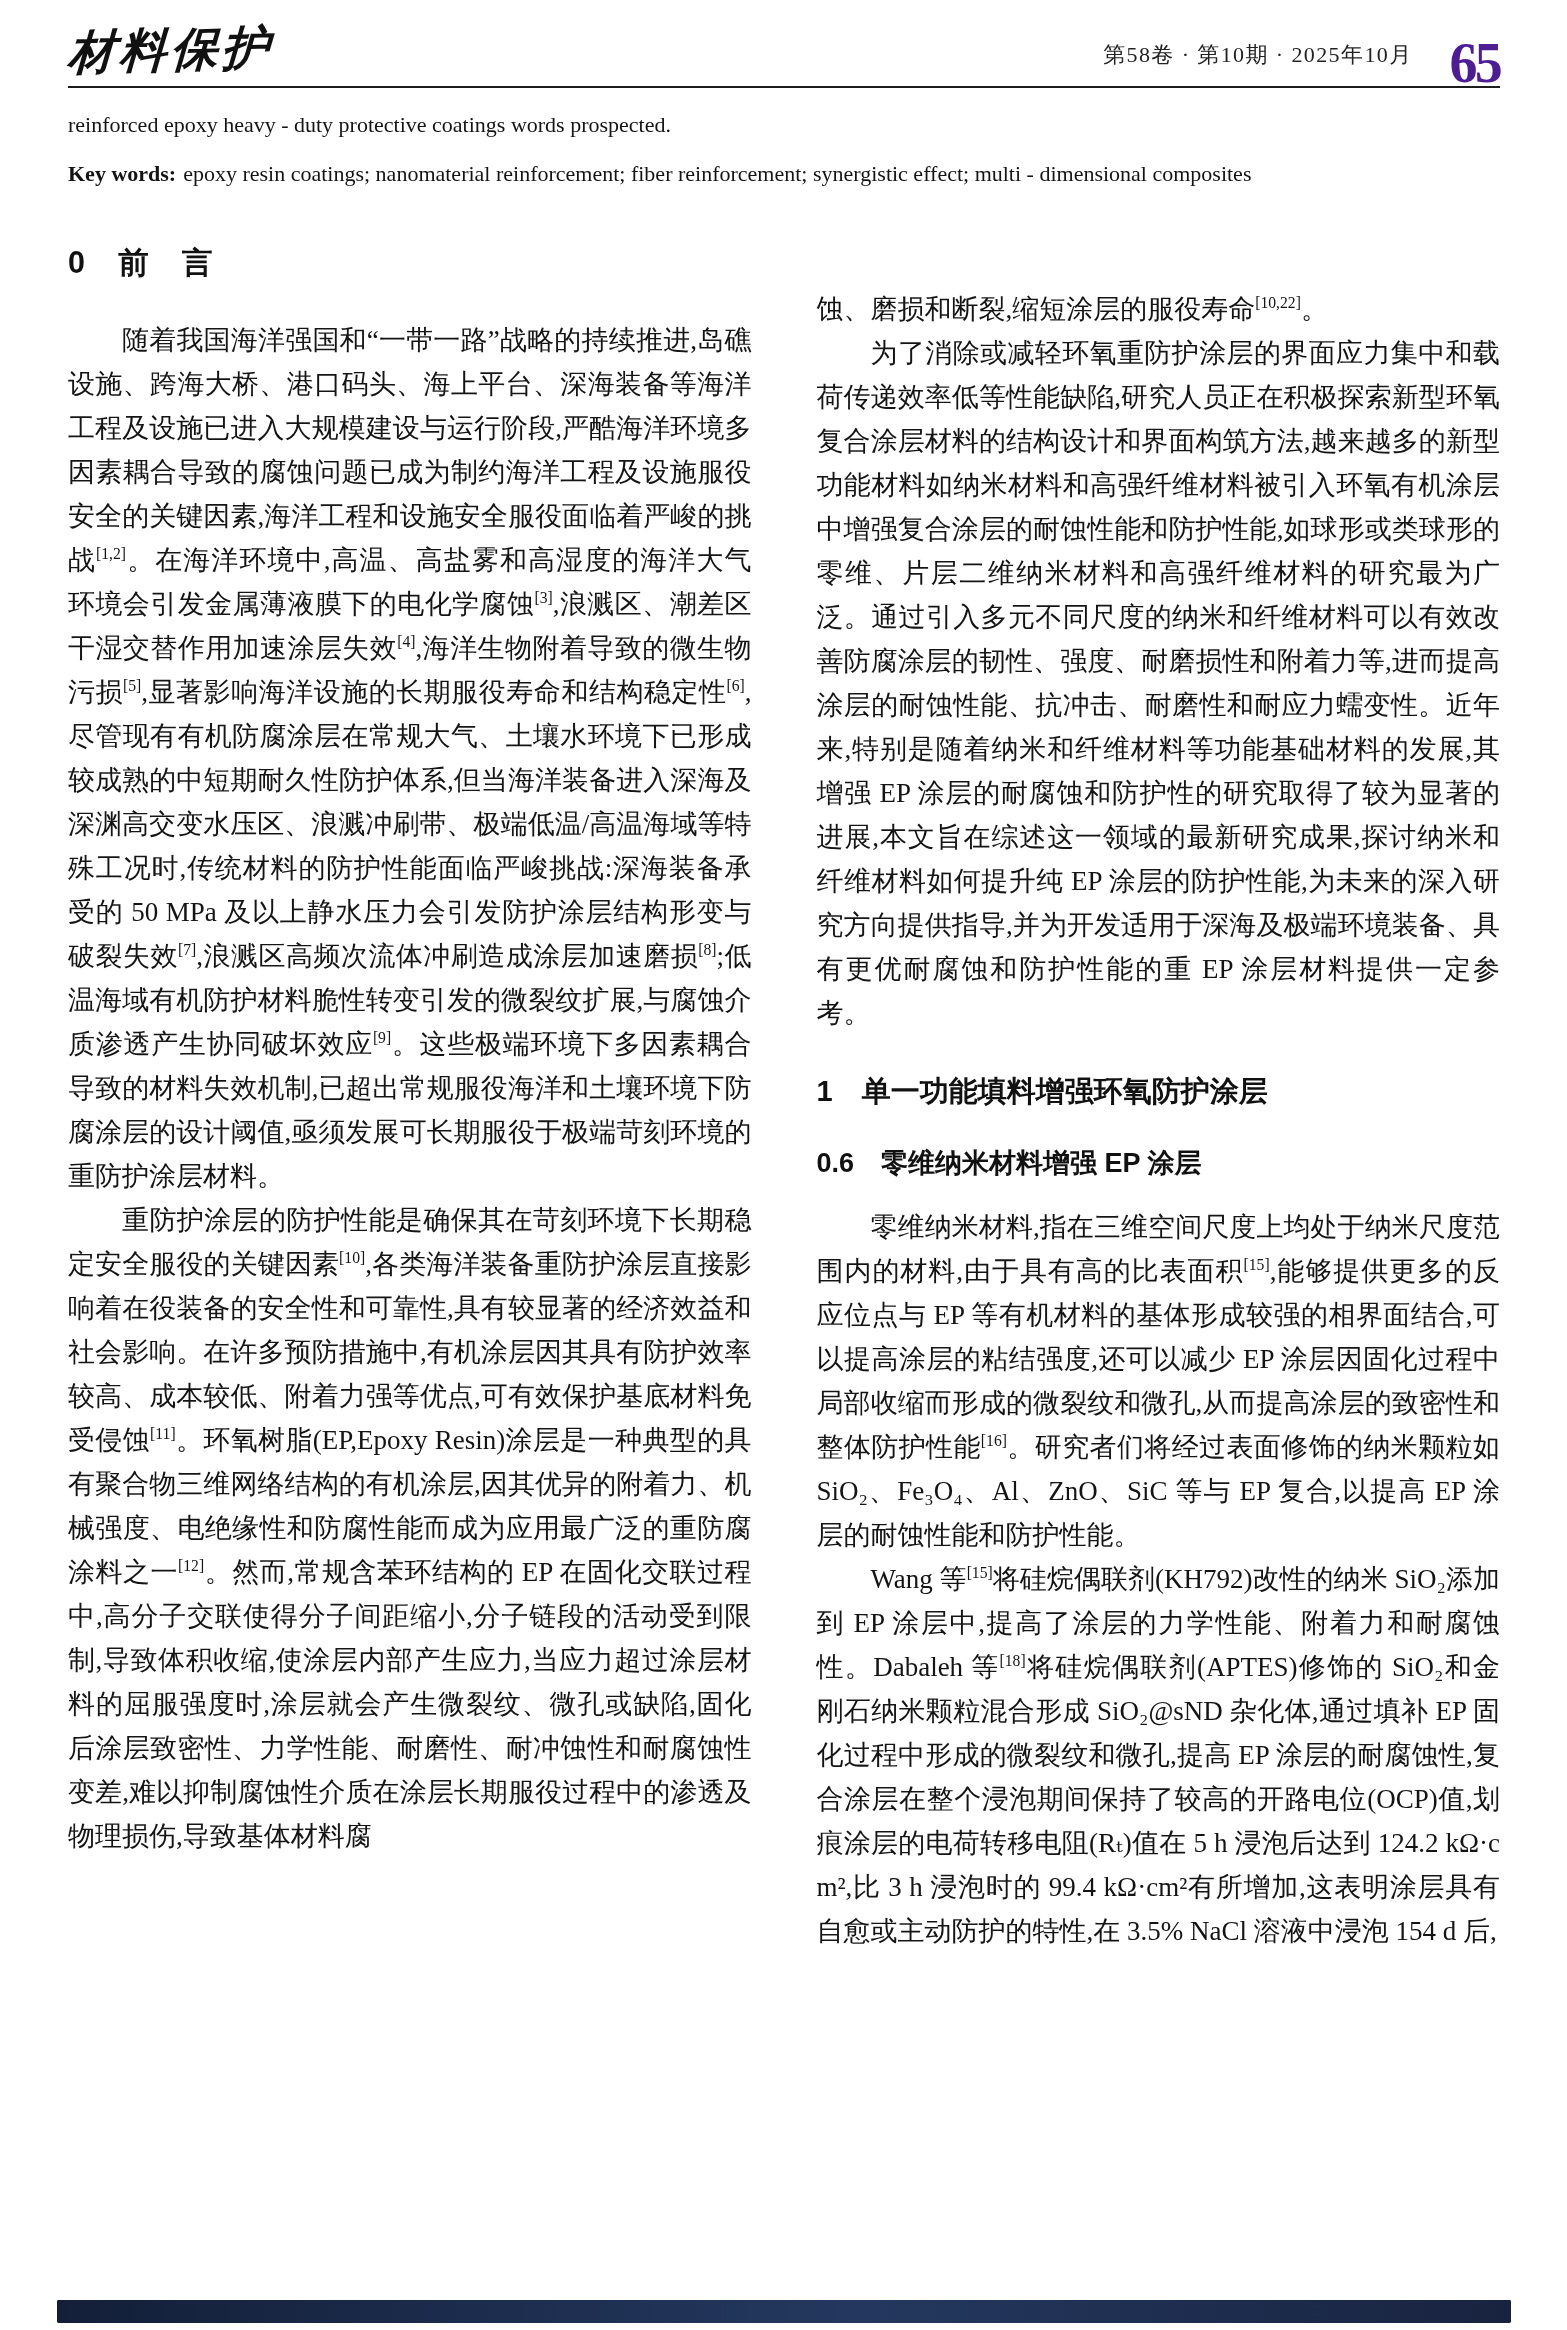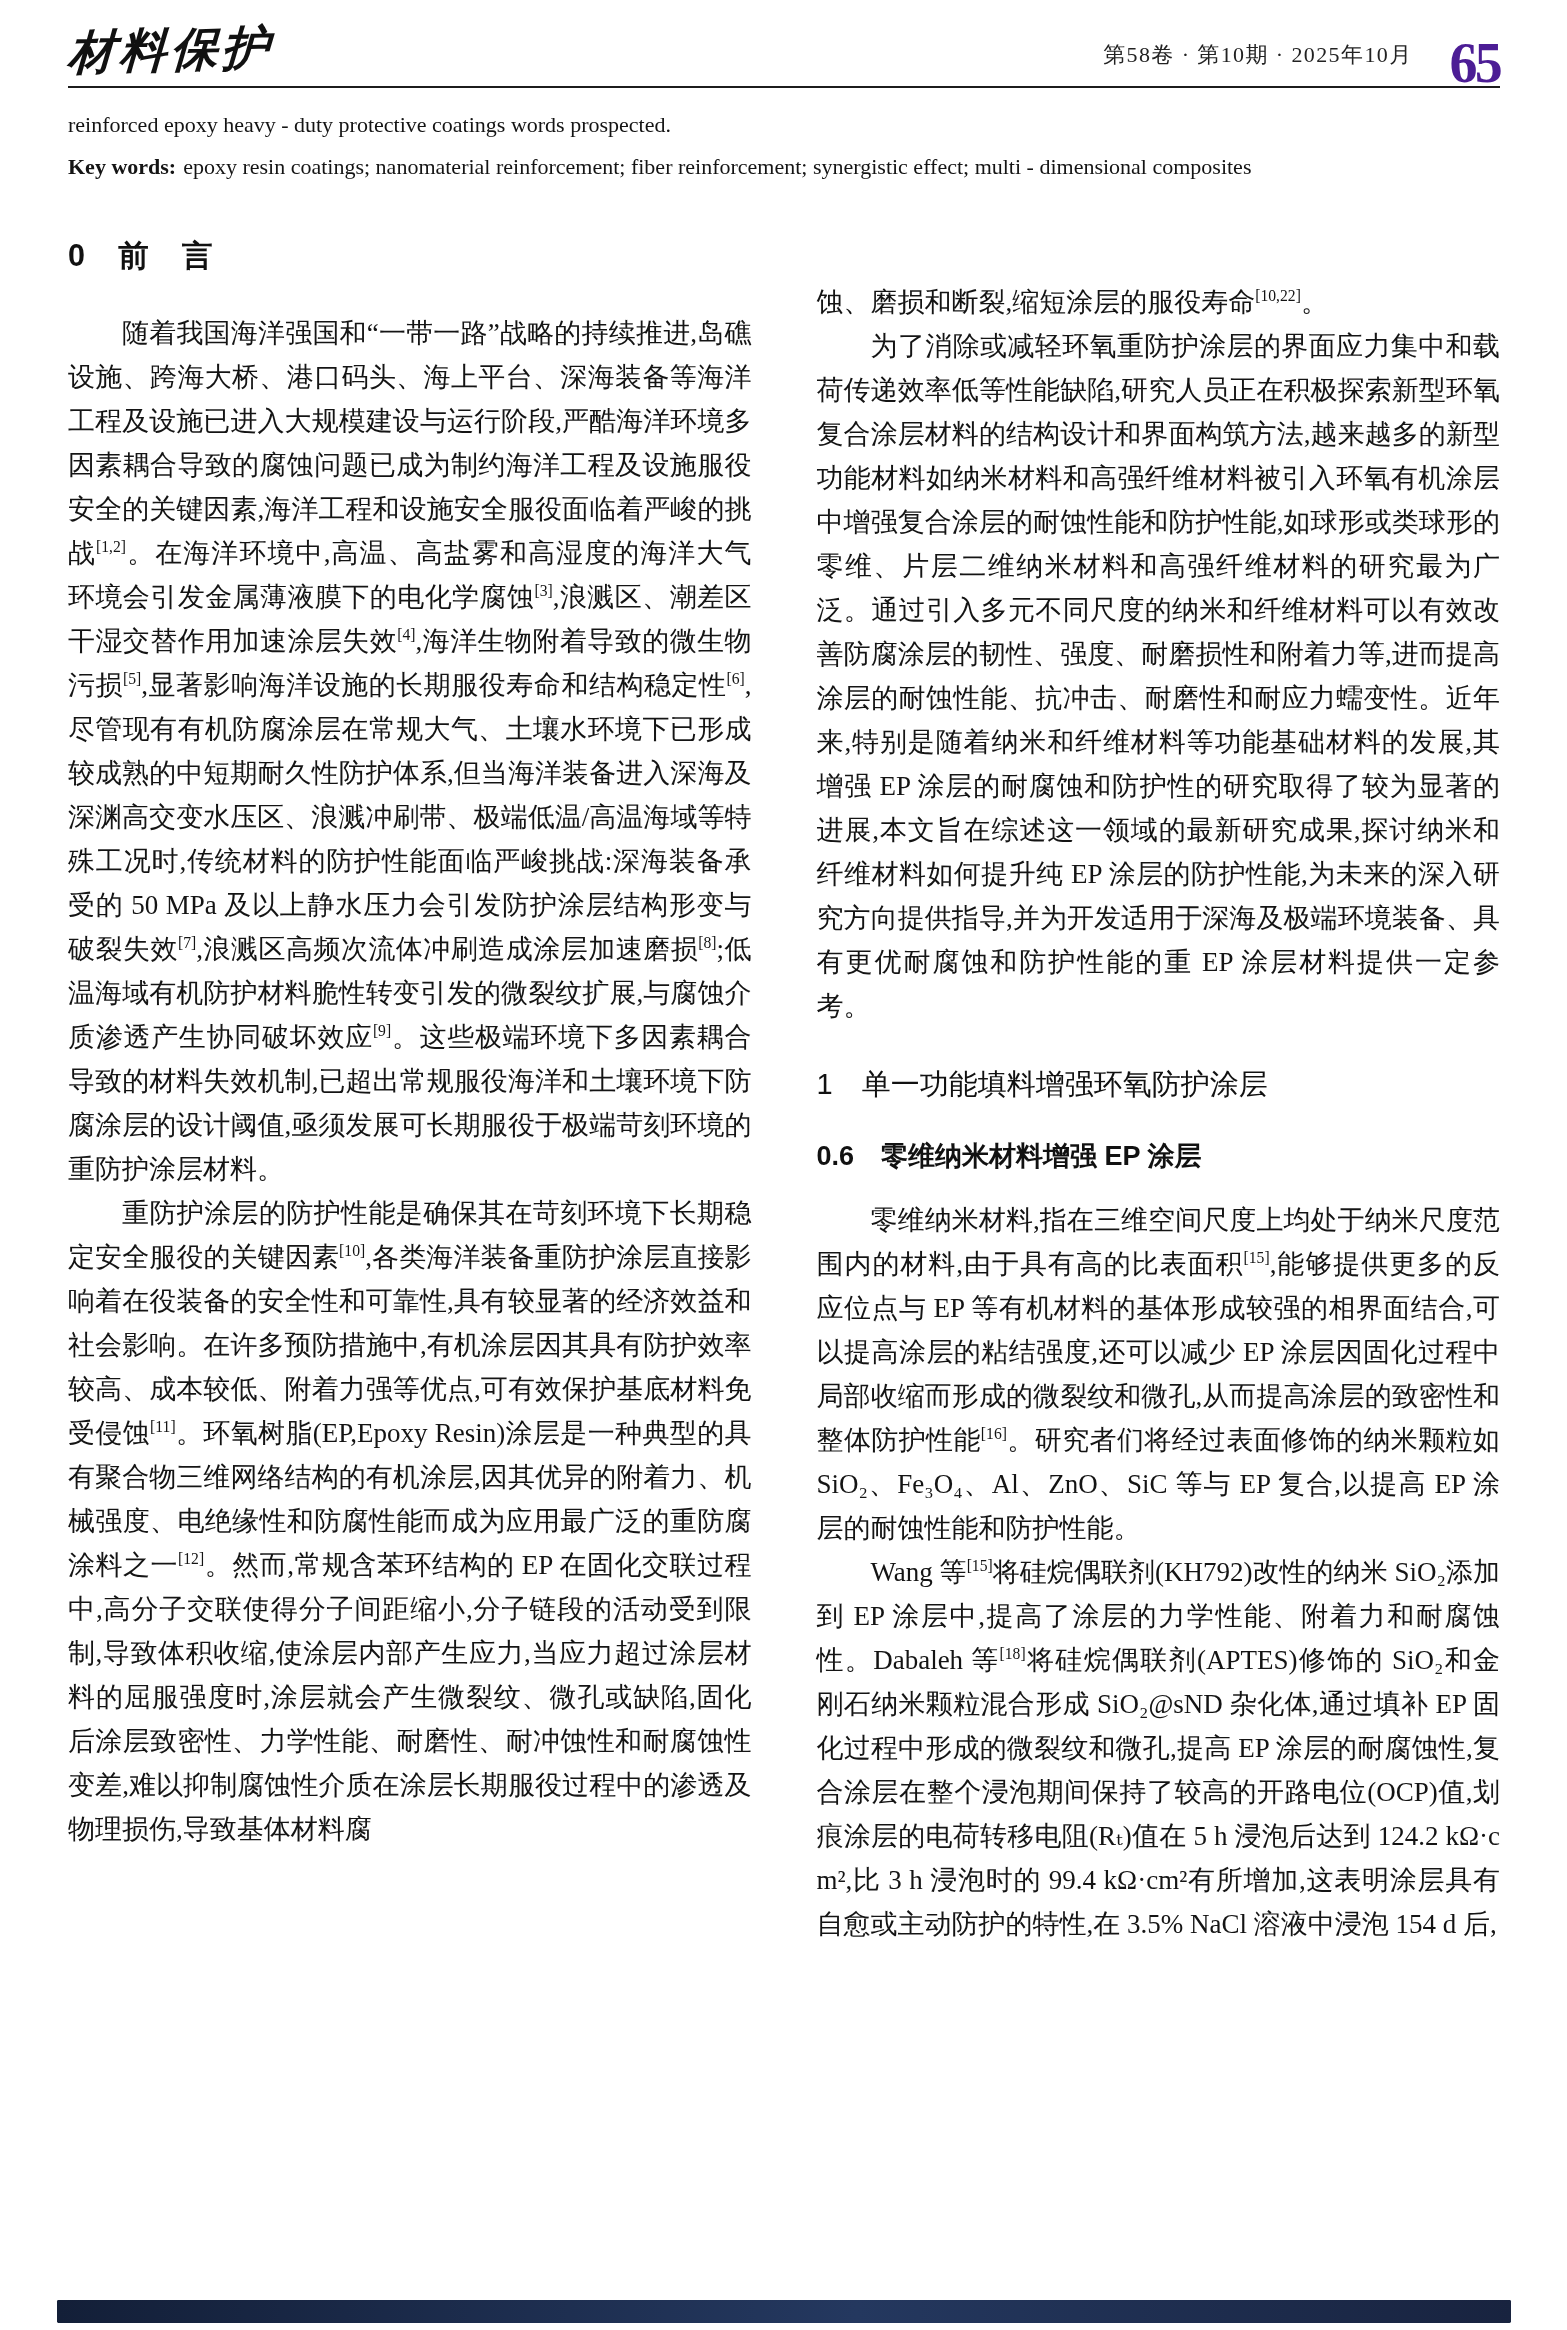--- a/index.html
+++ b/index.html
@@ -64,21 +64,21 @@
   
   .en-head { margin-top: 21px; }
   .en-line {
     font-size: 22px;
     line-height: 31px;
     color: #141414;
   }
   .kw-line {
     font-size: 22px;
     line-height: 31px;
-    margin-top: 11px;
+    margin-top: 18px;
     color: #141414;
     text-align: justify;
   }
   .kw-label { font-weight: bold; margin-right: 7px; }
 
   
   .columns {
     display: flex;
     gap: 65px;
     margin-top: 44px;
@@ -90,21 +90,21 @@
     font-family: "Liberation Sans", "DejaVu Sans", sans-serif;
     font-size: 30.5px;
     font-weight: bold;
     color: #111;
     margin: 10px 0 34px 0;
     letter-spacing: 1.4px;
   }
   .h-section1 {
     font-family: "Liberation Sans", "DejaVu Sans", sans-serif;
     font-size: 29px;
-    font-weight: normal;
+    font-weight: bold;
     color: #111;
     margin: 37px 0 33px 0;
   }
   .h-subsection {
     font-family: "Liberation Sans", "DejaVu Sans", sans-serif;
     font-size: 27px;
     font-weight: bold;
     color: #111;
     margin: 4.3px 0 24px 0;
   }

